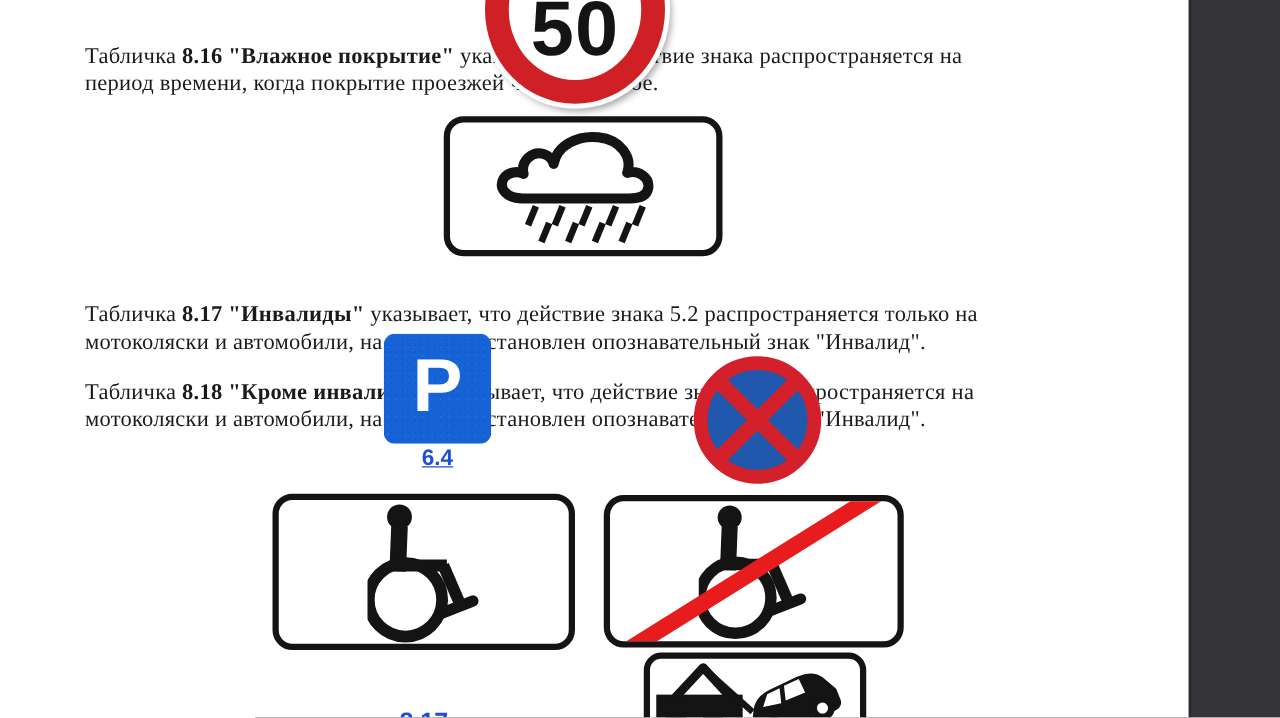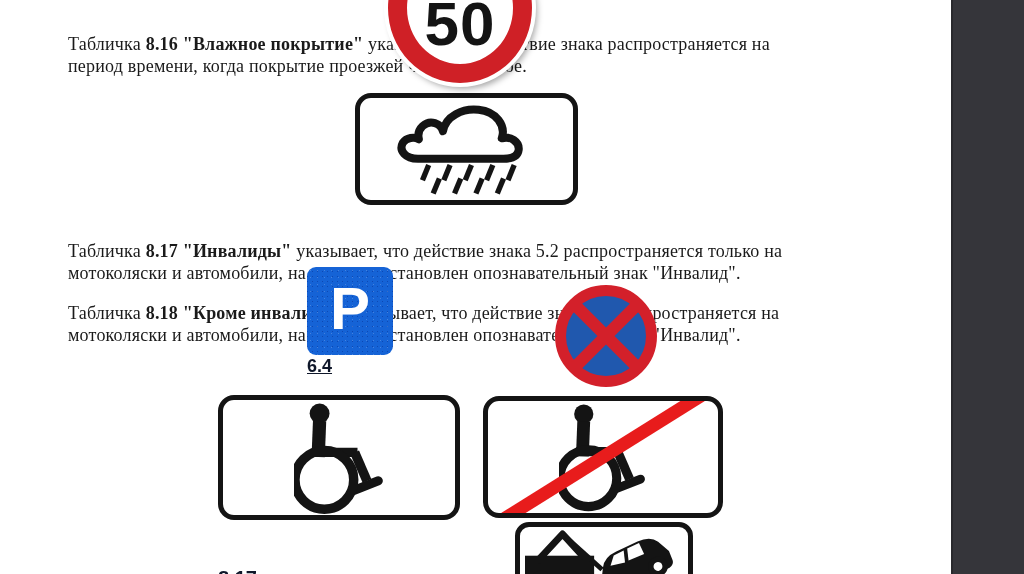--- a/index.html
+++ b/index.html
@@ -54,21 +54,21 @@
       radial-gradient(rgba(255,255,255,.20) 12%,transparent 13%),
       radial-gradient(rgba(4,28,120,.38) 11%,transparent 12%);
     background-size:7px 7px,5px 5px;background-position:0 0,3px 2px;
     display:flex;align-items:center;justify-content:center;z-index:6;
   }
   .parking .pletter{
     color:#fff;font-family:"Liberation Sans",sans-serif;font-weight:700;
     font-size:60px;line-height:1;padding-bottom:4px;
   }
   .codelabel{
-    position:absolute;color:#0f172a;
+    position:absolute;text-align:center;color:#1d4ed8;
     font-family:"Liberation Sans",sans-serif;font-weight:700;text-decoration:underline;
   }
   .c64{left:307px;top:356px;width:86px;font-size:18px;}
   .c817{left:218px;top:527px;width:242px;font-size:20px;margin-top:40px;}
   
   .nostop{position:absolute;left:554px;top:284px;width:104px;height:104px;z-index:6;}
   
   .stripe{
     position:absolute;left:50%;top:50%;width:274px;height:13px;
     background:var(--stripe-red,#e81c1c);

